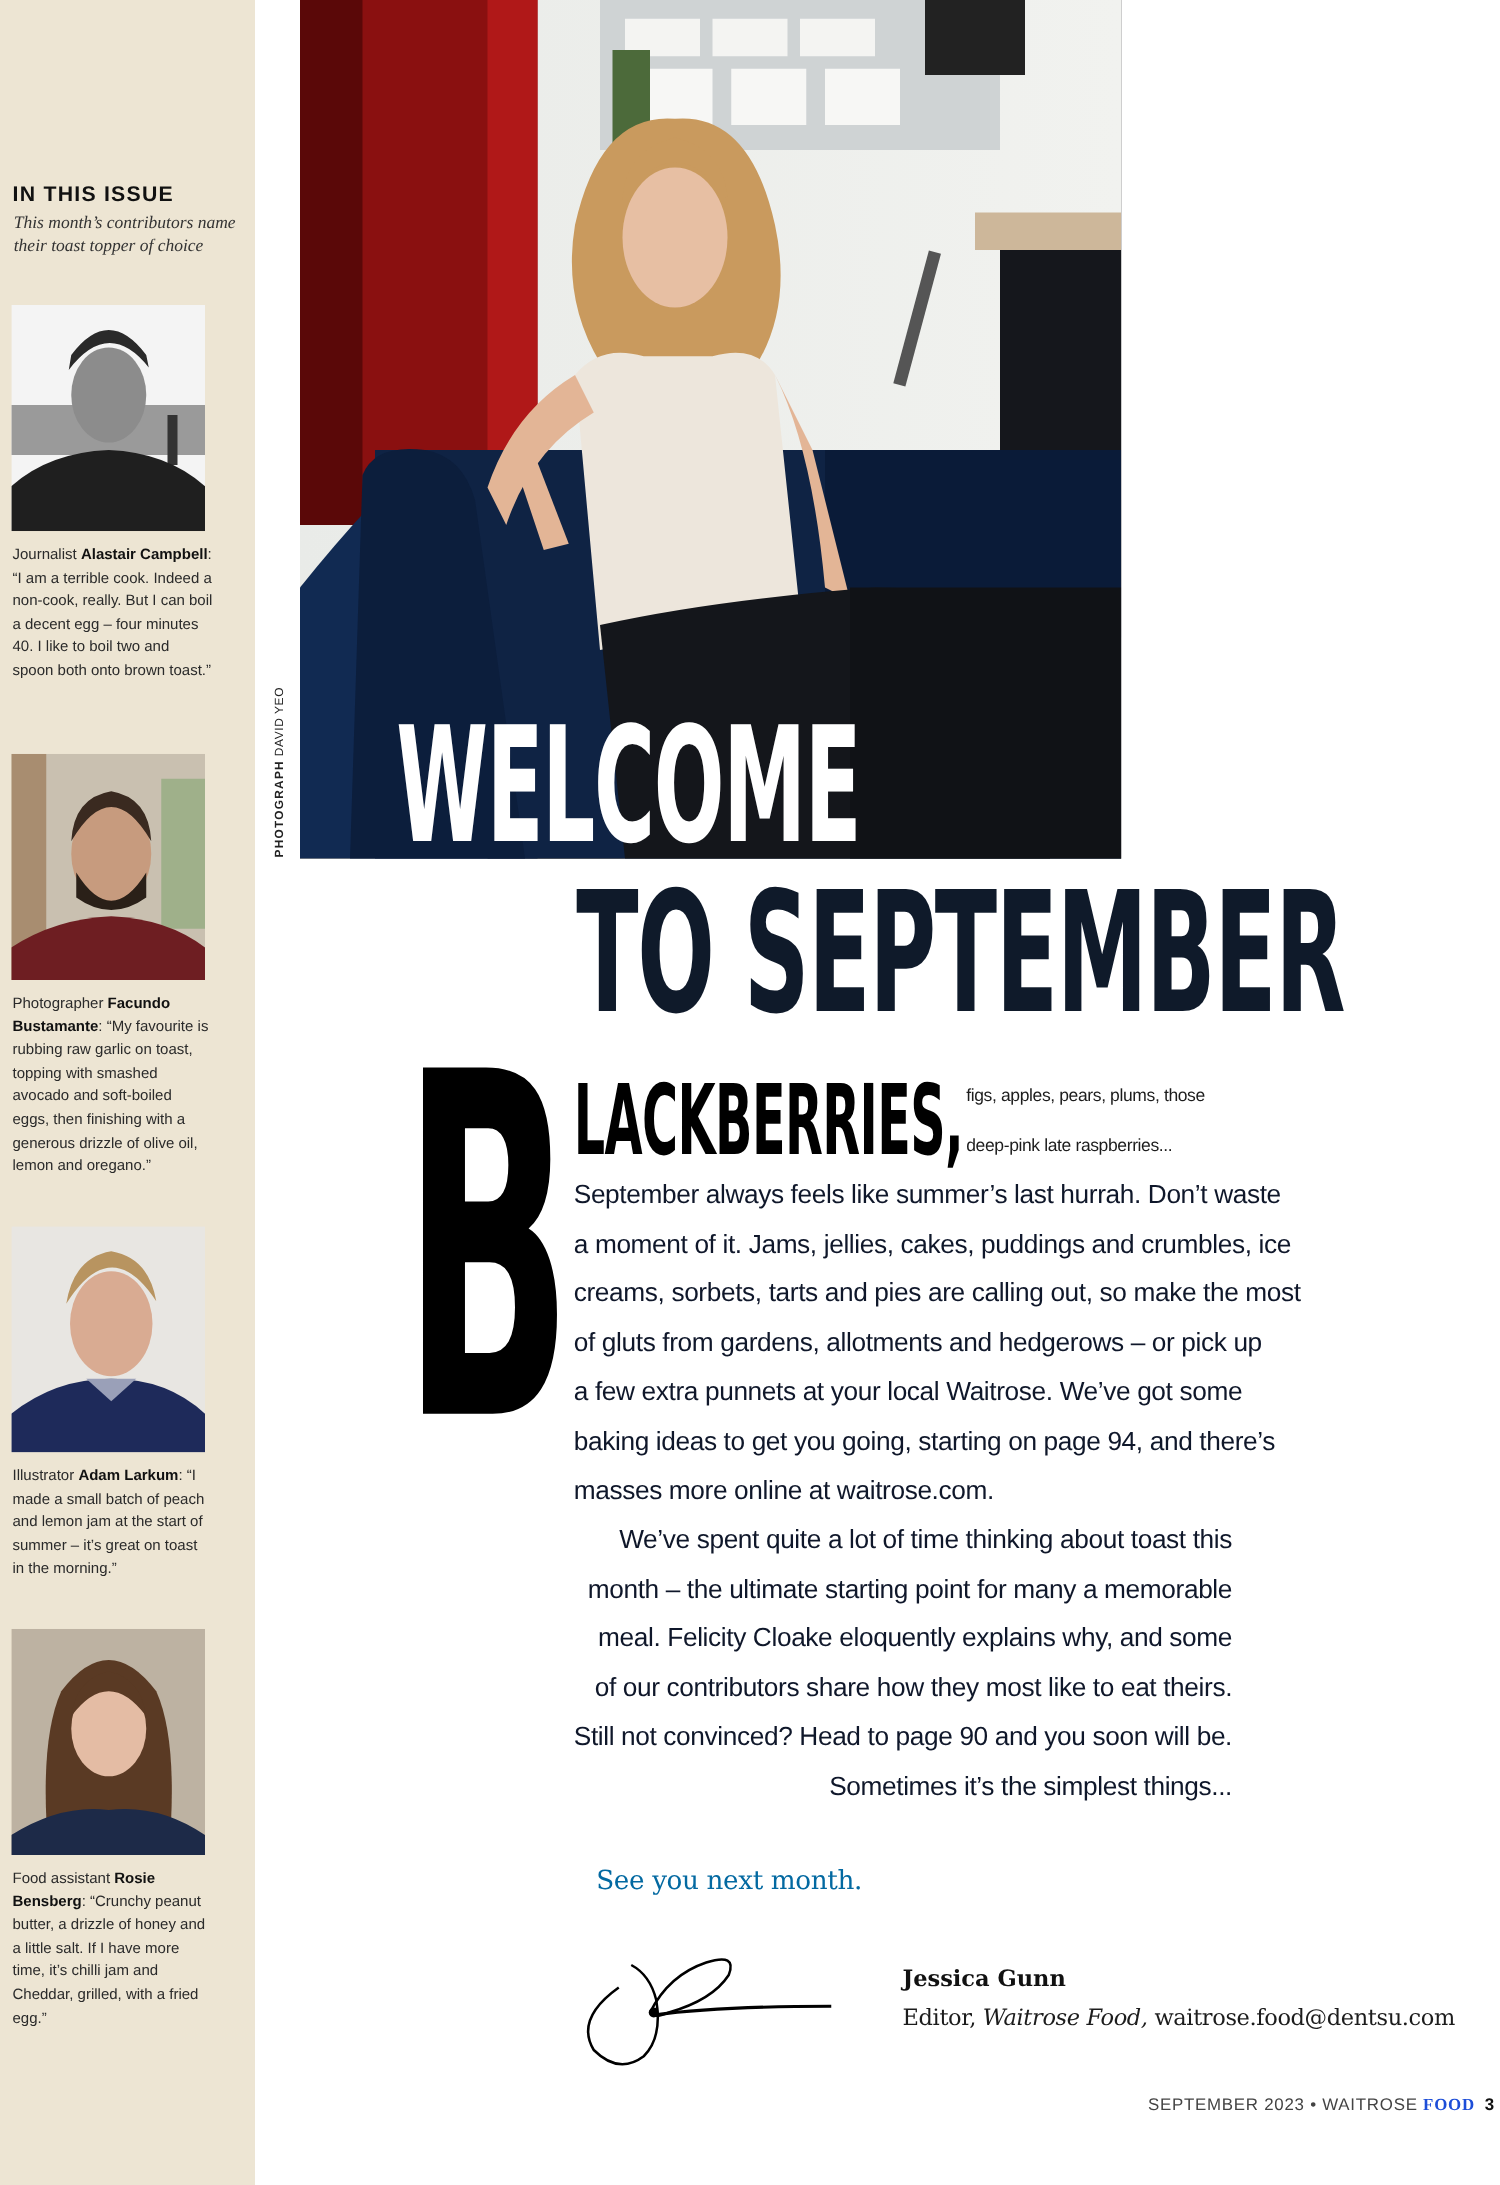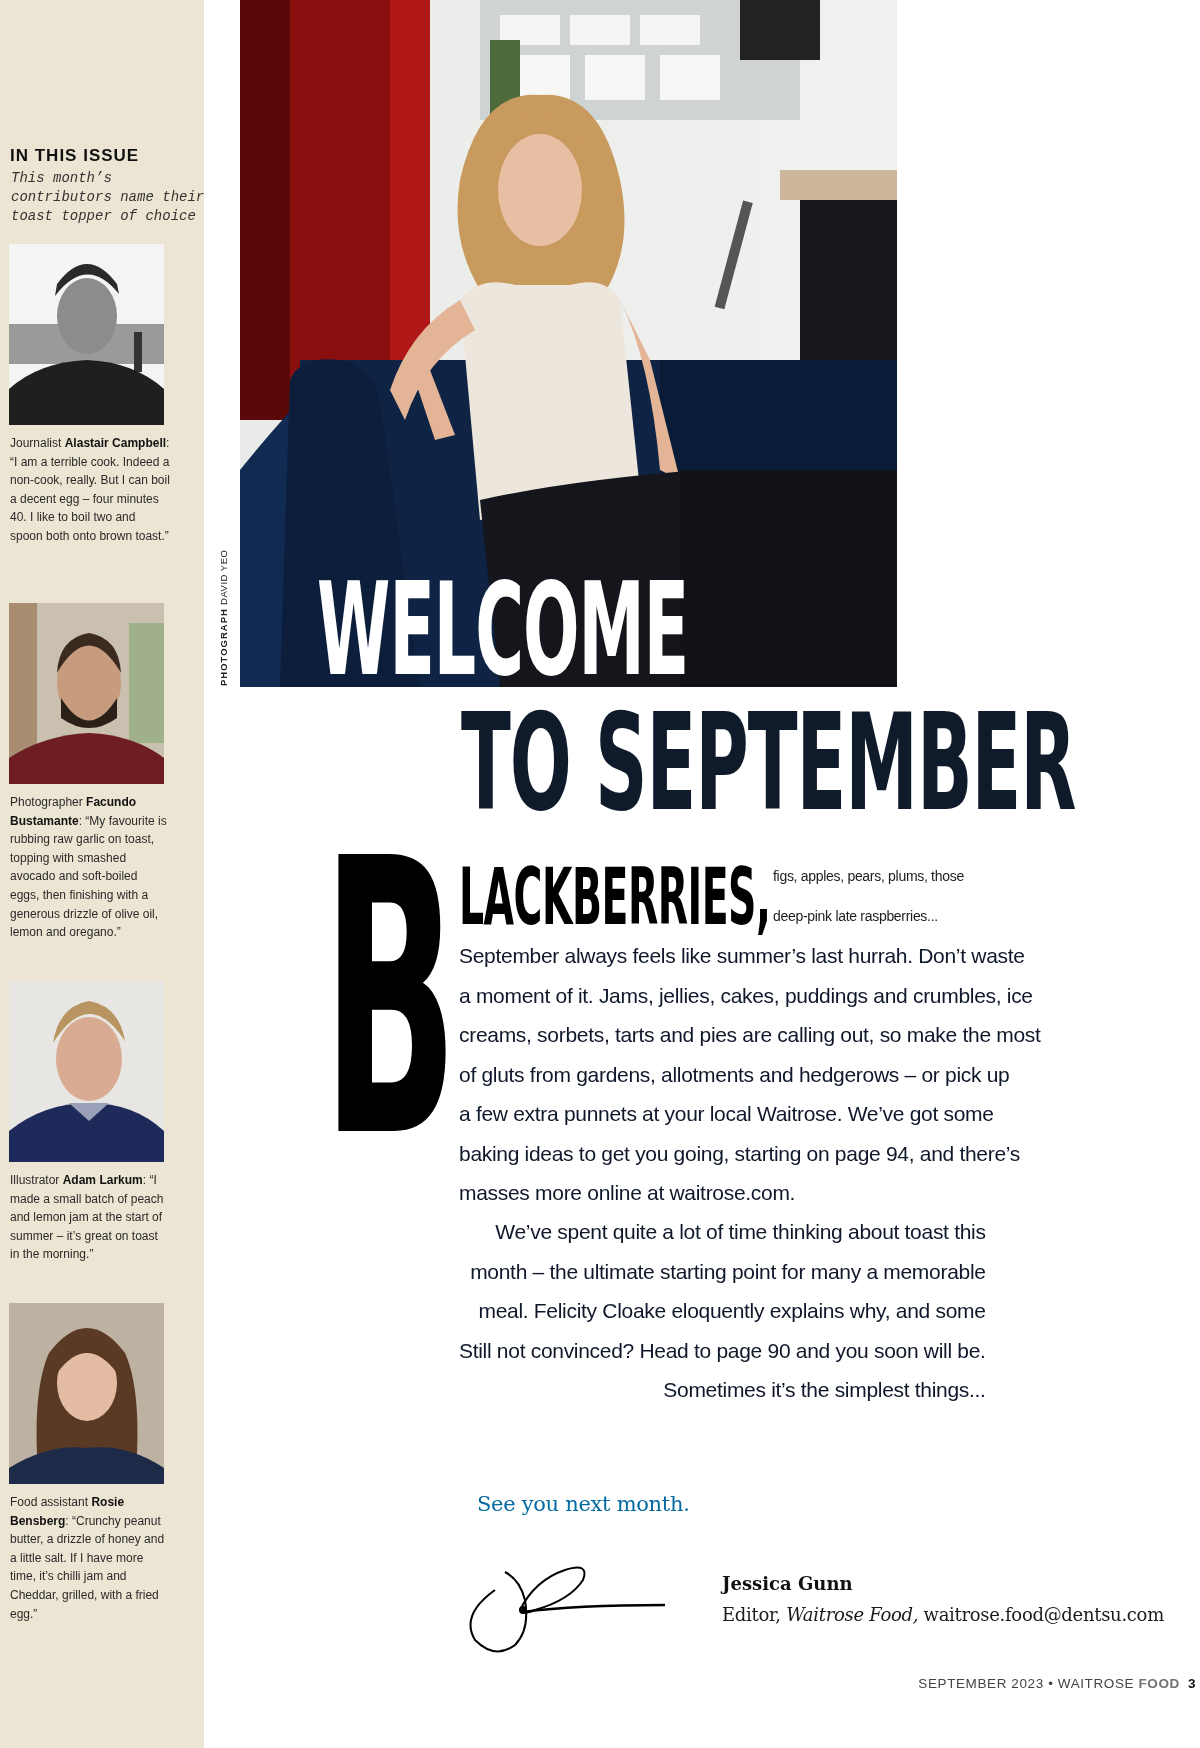--- a/index.html
+++ b/index.html
@@ -2,21 +2,21 @@
 <html><head>
 <meta charset="utf-8">
 <style>
   * { box-sizing: border-box; margin: 0; padding: 0; }
   html, body { width: 1200px; height: 1748px; background: #ffffff; overflow: hidden; }
   body { position: relative; font-family: "Liberation Serif", serif; color: #1a1a1a; }
 
   
   .sidebar { position: absolute; left: 0; top: 0; width: 204px; height: 1748px; background: #ede5d3; }
   .issue-head { position: absolute; left: 10px; top: 146px; font-family: "Liberation Sans", sans-serif; font-weight: bold; font-size: 17px; letter-spacing: 1px; color: #111; }
-  .issue-sub { position: absolute; left: 11px; top: 169px; width: 200px; font-family: Liberation Mono, monospace; font-style: italic; font-size: 14px; line-height: 19px; color: #333; }
+  .issue-sub { position: absolute; left: 11px; top: 169px; width: 200px; font-family: Liberation Serif, serif; font-style: italic; font-size: 14px; line-height: 19px; color: #333; }
   .contrib-photo { position: absolute; left: 9px; width: 155px; height: 181px; overflow: hidden; }
   .contrib-caption { position: absolute; left: 10px; width: 160px; font-family: "Liberation Sans", sans-serif; font-size: 12px; line-height: 18.6px; color: #2a2a2a; }
   .contrib-caption b { font-weight: bold; color: #111; }
 
   .photo-credit { position: absolute; left: 218px; top: 686px; transform-origin: 0 0; transform: rotate(-90deg); font-family: "Liberation Sans", sans-serif; font-size: 9.5px; letter-spacing: 0.5px; color: #222; white-space: nowrap; }
   .photo-credit b { font-weight: bold; letter-spacing: 1px; }
 
   
   .hero { position: absolute; left: 240px; top: 0; width: 657px; height: 687px; overflow: hidden; background: #3a3a38; }
 
@@ -29,21 +29,21 @@
   .body-text { position: absolute; left: 459px; font-family: Liberation Sans, sans-serif; font-size: 21px; line-height: 39.5px; color: #0f172a; white-space: nowrap; letter-spacing: -0.3px; }
   .lead-rest { position: absolute; left: 773px; top: 857px; font-family: Liberation Sans, sans-serif; font-size: 14px; line-height: 39.5px; color: #1c1c1c; letter-spacing: -0.3px; white-space: nowrap; }
 
   .signoff { position: absolute; left: 477px; top: 1492px; font-family: "DejaVu Serif", serif; font-size: 21px; color: #0369a1; letter-spacing: -0.3px; }
   .signature { position: absolute; left: 465px; top: 1560px; width: 230px; height: 100px; }
   .editor-name { position: absolute; left: 722px; top: 1573px; font-family: "DejaVu Serif", serif; font-weight: bold; font-size: 18px; color: #111; }
   .editor-role { position: absolute; left: 722px; top: 1604px; font-family: "DejaVu Serif", serif; font-size: 18px; color: #1c1c1c; letter-spacing: -0.3px; white-space: nowrap; }
   .editor-role i { font-style: italic; }
 
   .folio { position: absolute; right: 4px; top: 1676px; font-family: "Liberation Sans", sans-serif; font-size: 13.5px; color: #444; letter-spacing: 0.6px; white-space: nowrap; }
-  .folio .brand { font-weight: bold; color: #737373; }
+  .folio .brand { font-weight: bold; color: #1d4ed8; font-family: Liberation Serif, serif; }
   .folio .pg { font-weight: bold; color: #111; margin-left: 8px; }
 </style>
 </head>
 <body>
 
 <aside class="sidebar">
   <div class="issue-head">IN THIS ISSUE</div>
   <div class="issue-sub">This month’s contributors name their toast topper of choice</div>
 
   <div class="contrib-photo" style="top:244px;">
@@ -175,20 +175,21 @@
   <div>of gluts from gardens, allotments and hedgerows – or pick up</div>
   <div>a few extra punnets at your local Waitrose. We’ve got some</div>
   <div>baking ideas to get you going, starting on page 94, and there’s</div>
   <div>masses more online at waitrose.com.</div>
 </div>
 
 <div class="body-text" style="top:1212px;text-align:right;">
   <div> We’ve spent quite a lot of time thinking about toast this</div>
   <div>month – the ultimate starting point for many a memorable</div>
   <div>meal. Felicity Cloake eloquently explains why, and some</div>
+  <div>of our contributors share how they most like to eat theirs.</div>
   <div>Still not convinced? Head to page 90 and you soon will be.</div>
   <div>Sometimes it’s the simplest things...</div>
 </div>
 
 <div class="signoff">See you next month.</div>
 
 <svg class="signature" viewBox="0 0 230 100">
   <path d="M30 30 Q-5 55 10 80 Q30 100 50 85 Q65 70 60 40 Q55 20 40 12" fill="none" stroke="#000" stroke-width="2"></path>
   <path d="M55 50 Q70 20 100 10 Q125 2 118 20 Q105 40 70 50 Q60 54 58 52" fill="none" stroke="#000" stroke-width="2"></path>
   <path d="M58 52 Q110 45 200 45" fill="none" stroke="#000" stroke-width="2.5"></path>

